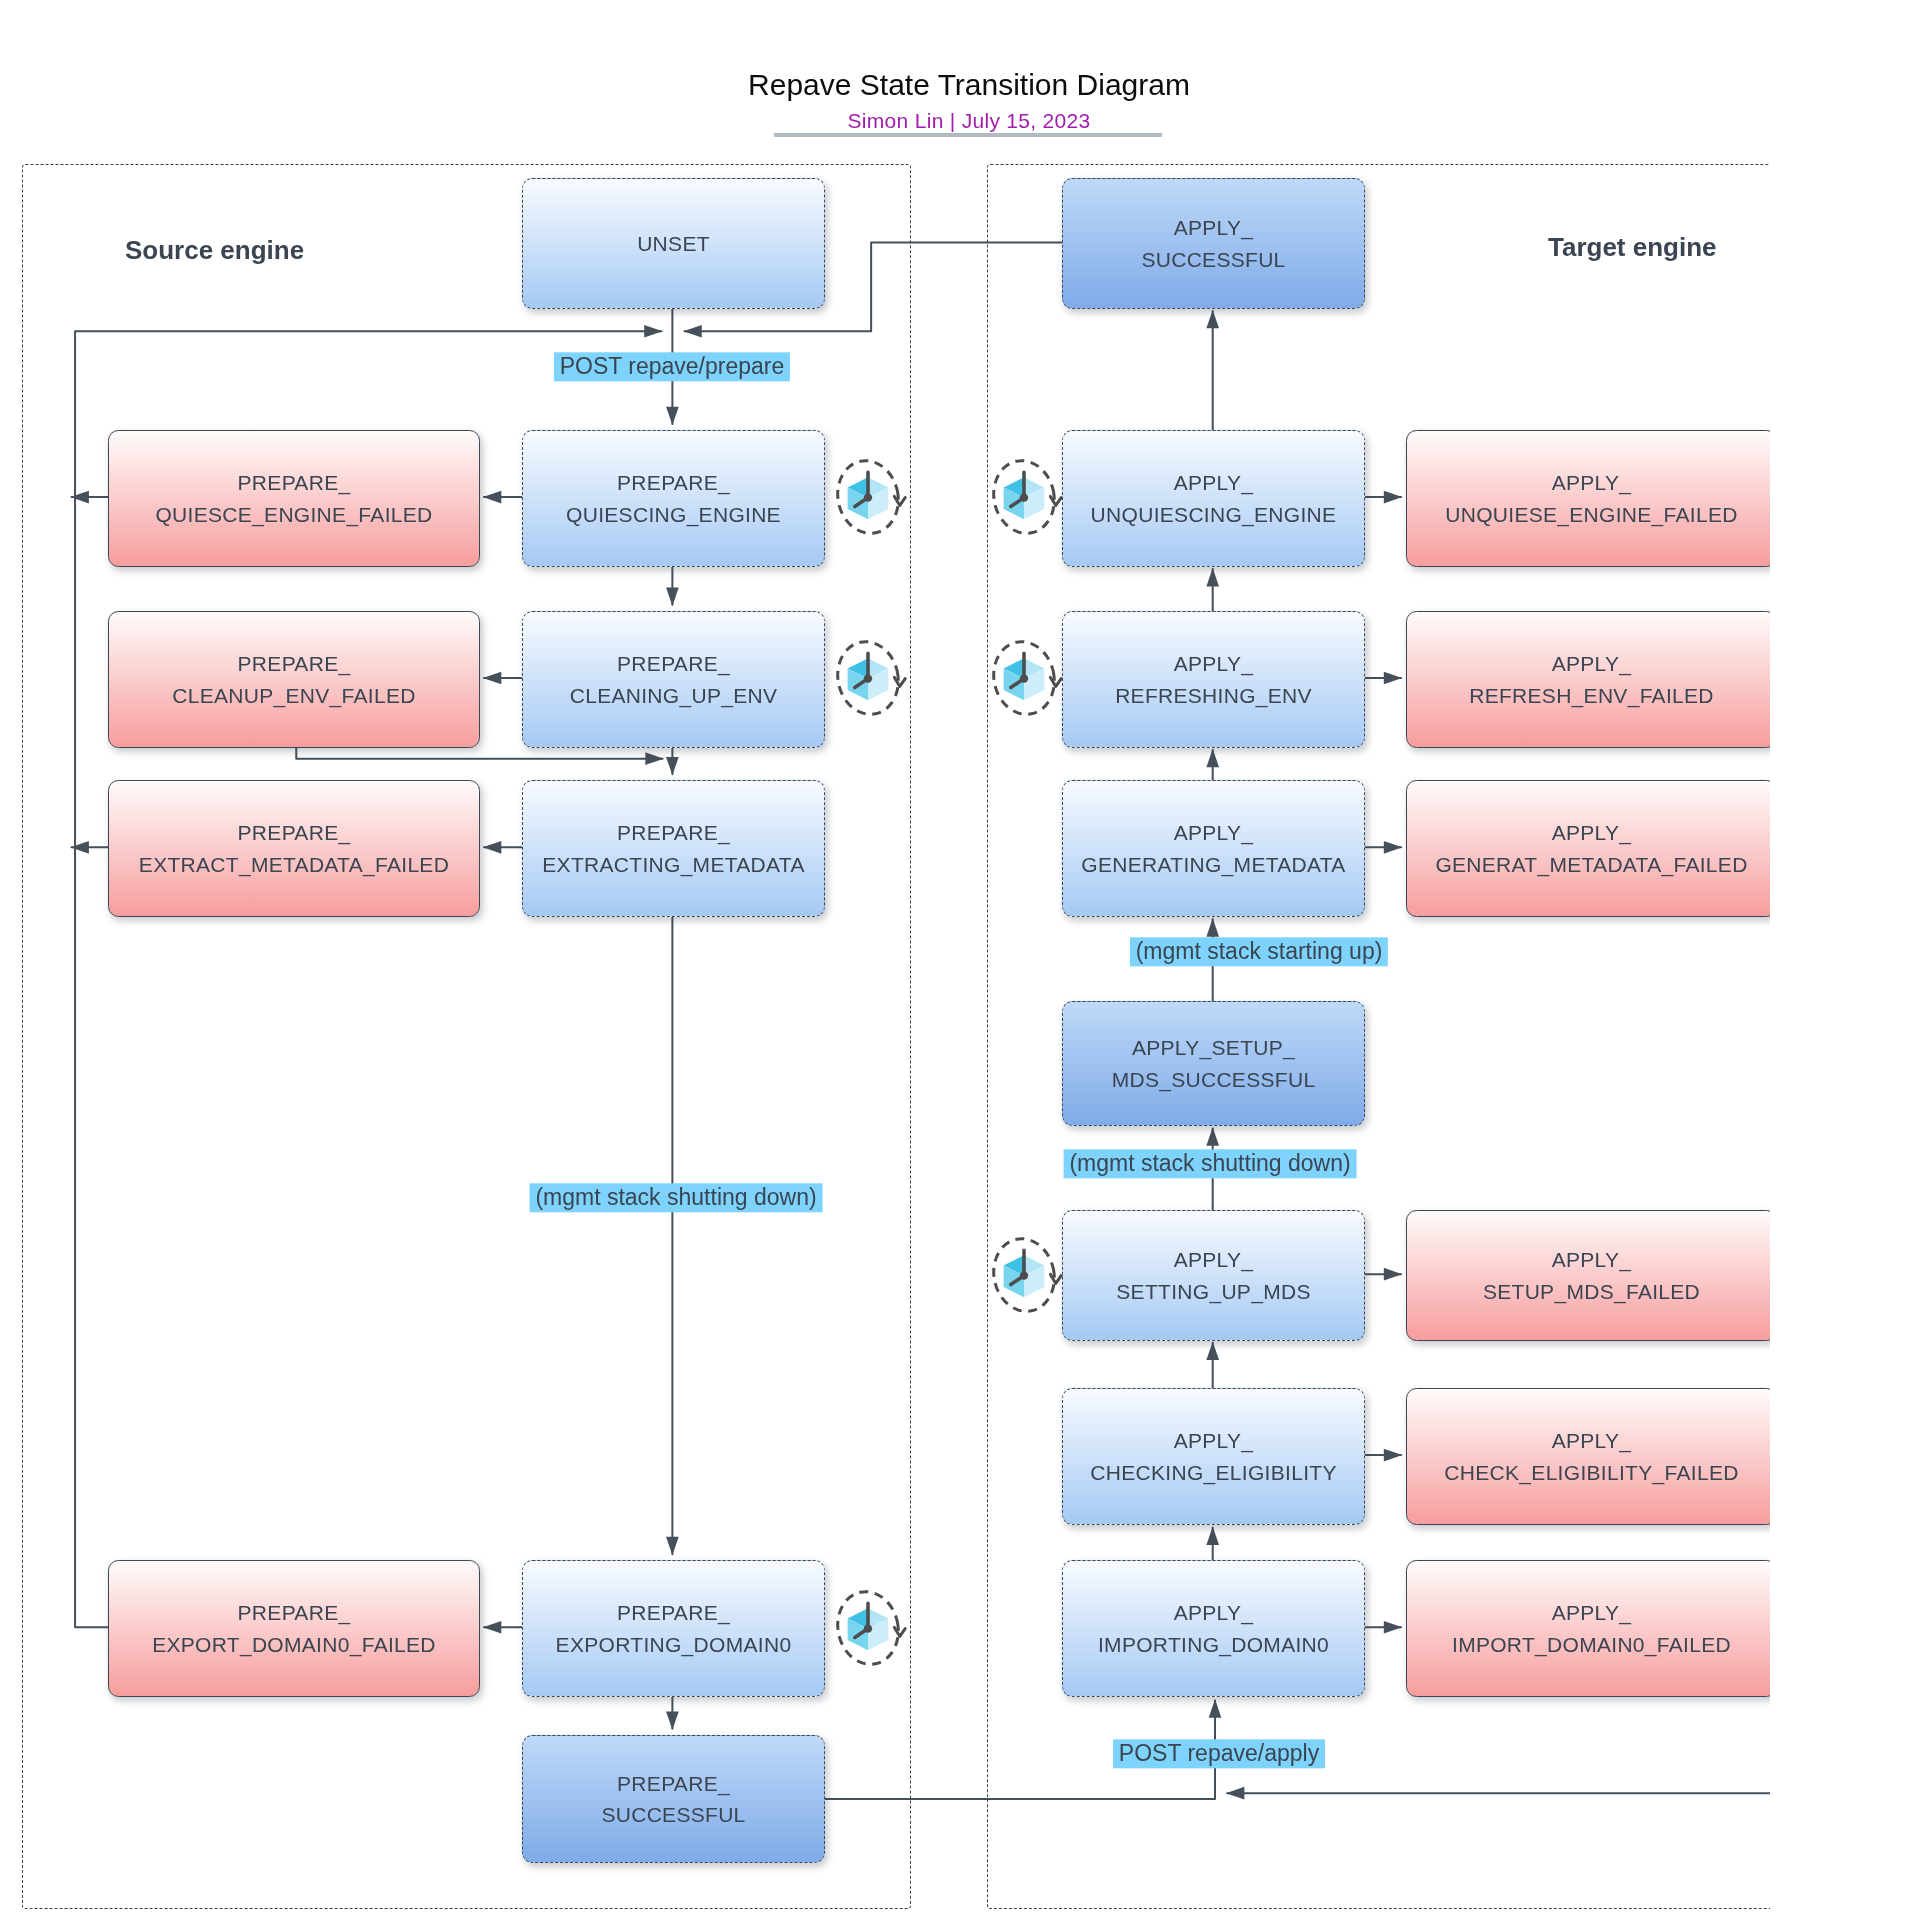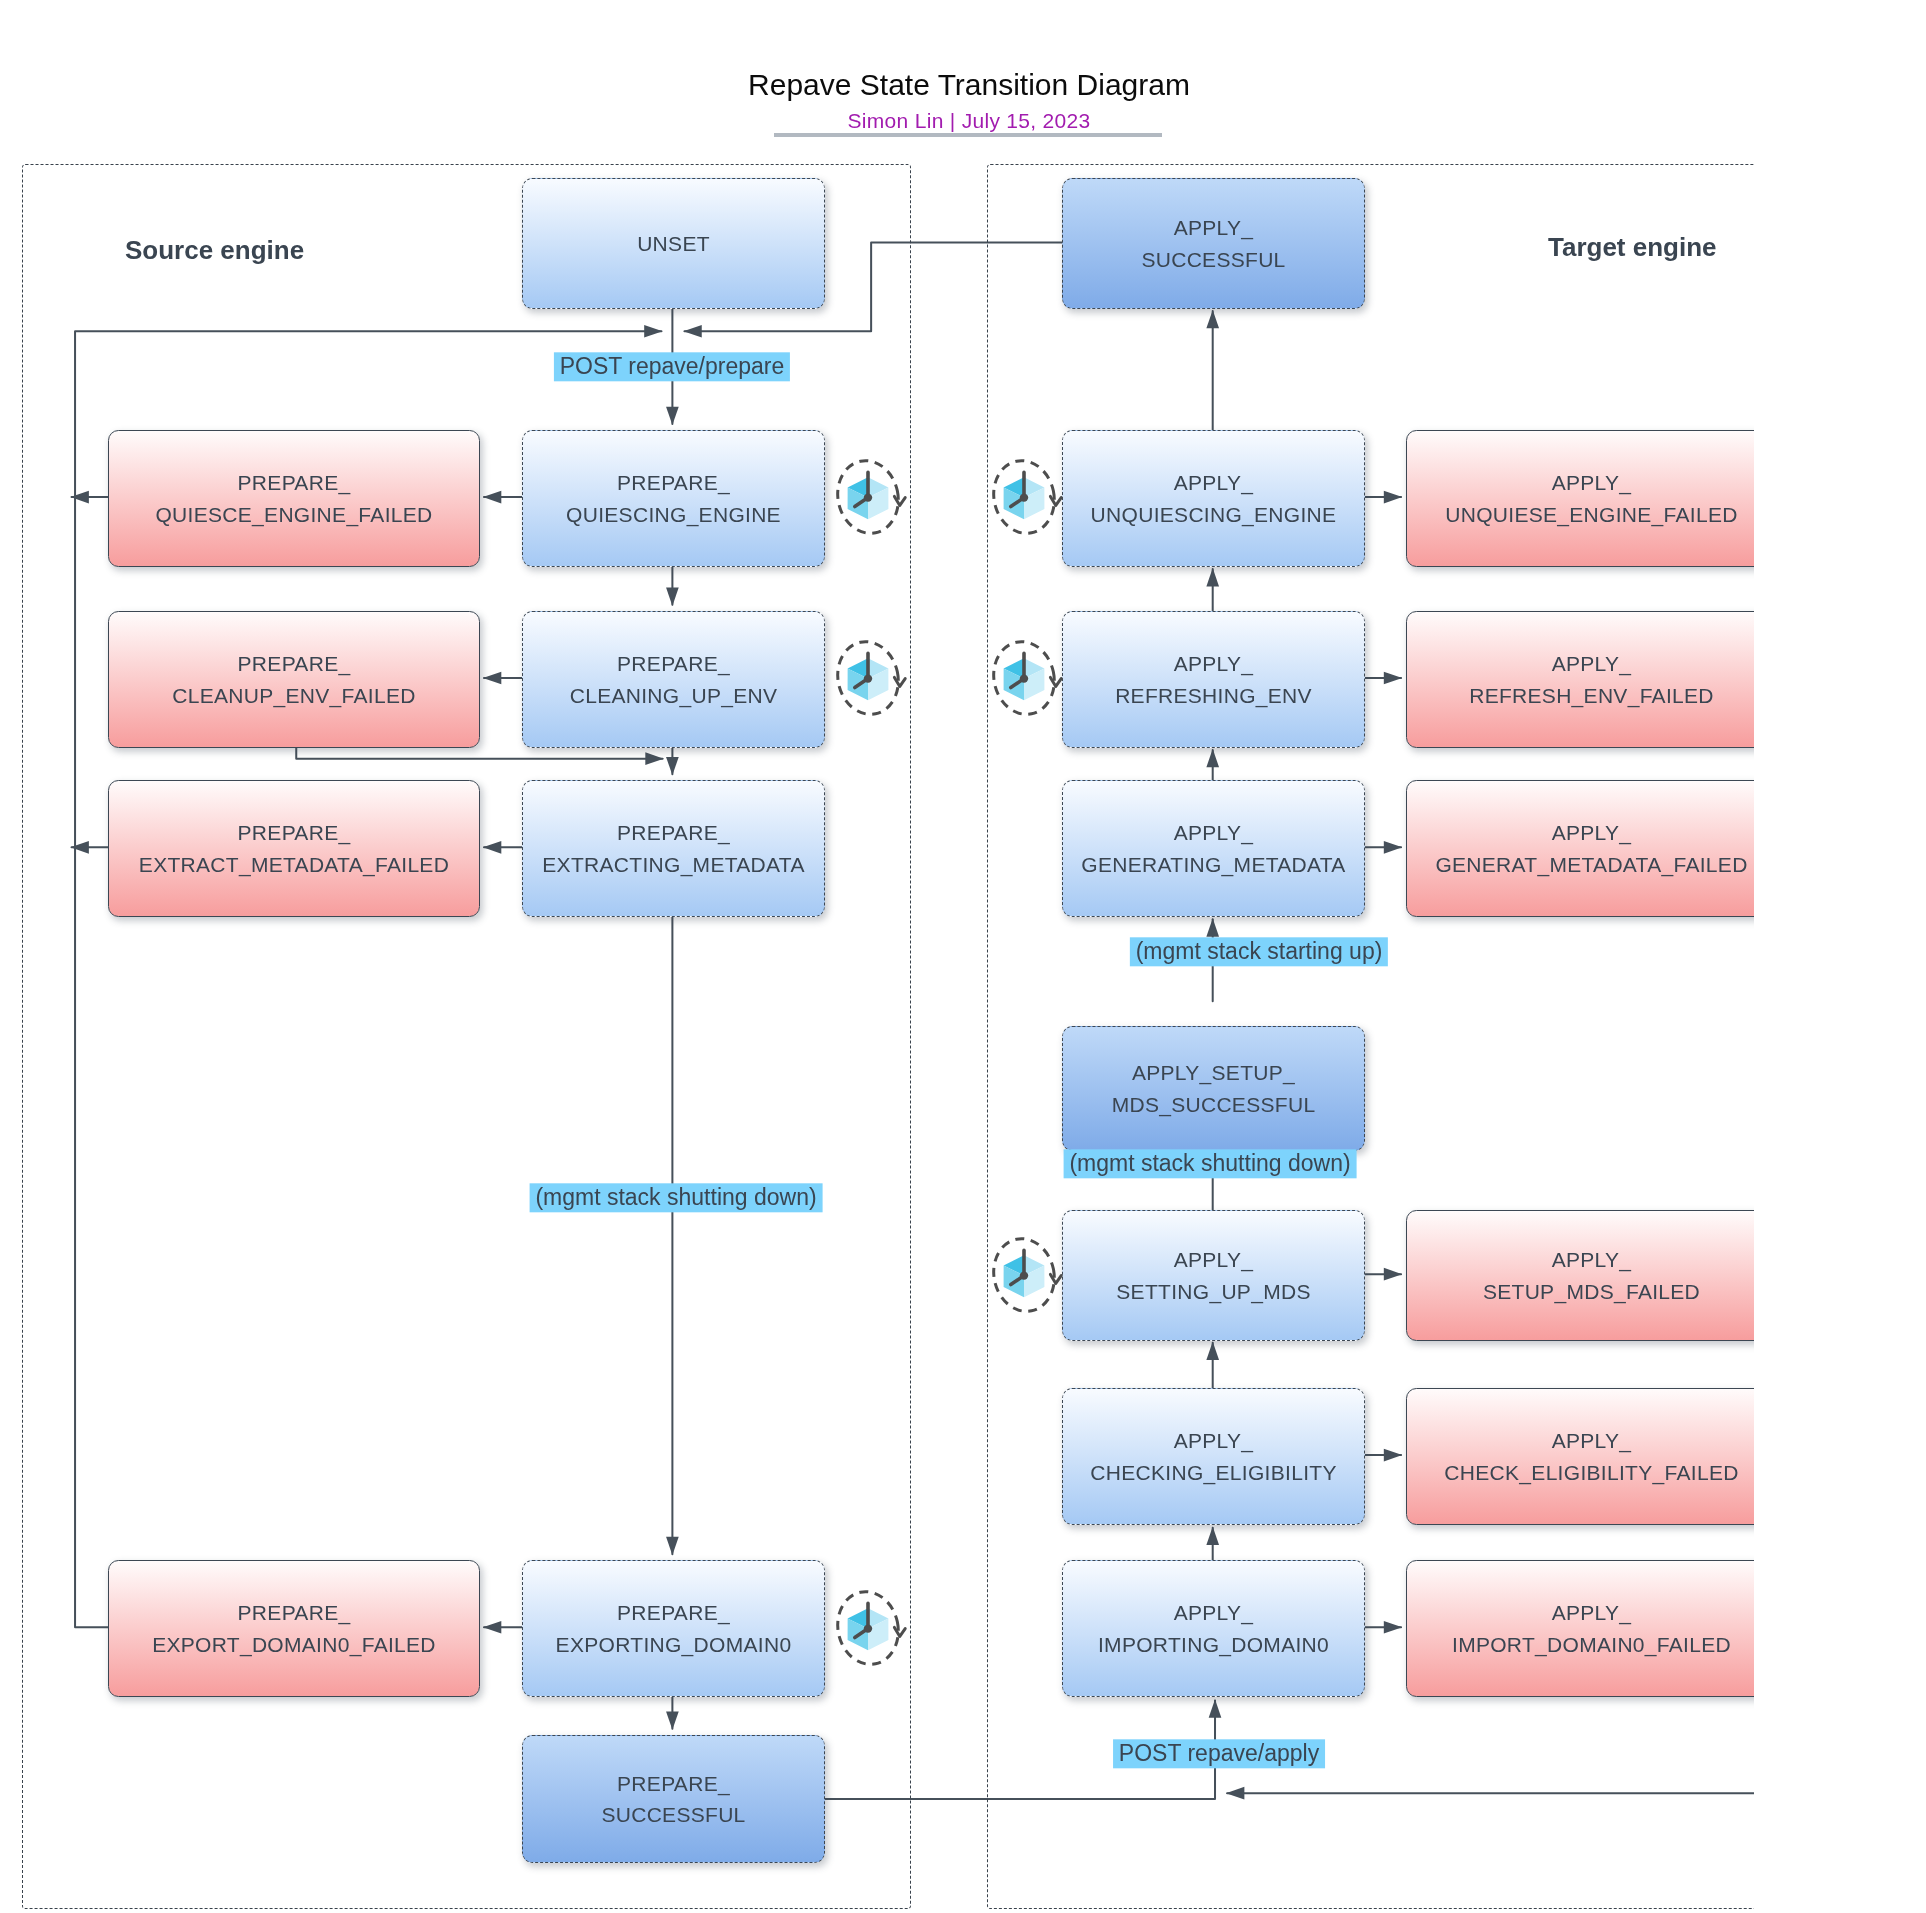--- a/index.html
+++ b/index.html
@@ -1,17 +1,17 @@
 <!DOCTYPE html>
 <html style="font-size:9.2px"><head>
 <meta charset="utf-8">
 <style>
   html,body{margin:0;padding:0;background:#ffffff;}
   #canvas{position:relative;width:1754px;height:1913px;background:#ffffff;overflow:hidden;
-          font-family:"Liberation Sans", sans-serif;}
+          font-family:"Liberation Sans", sans-serif;padding-left:16px;}
 
   
   .title{position:absolute;left:969px;top:68px;transform:translateX(-50%);
          font-size:30px;color:#0c0c0c;white-space:nowrap;}
   .byline{position:absolute;left:969px;top:109px;transform:translateX(-50%);
           font-size:21px;color:#a21caf;white-space:nowrap;letter-spacing:0.3px;}
   .byline-bar{position:absolute;left:774px;top:133px;width:388px;height:3.5px;background:#b2b9c1;}
 
   
   .panel{position:absolute;border:1.7px dashed #39424c;border-radius:3.5px;background:transparent;}
@@ -139,21 +139,21 @@
   <div class="node failed" style="left:1406px;top:430px;width:369px;height:135px;">APPLY_
 UNQUIESE_ENGINE_FAILED</div>
   <div class="node blue" style="left:1062px;top:611px;width:301px;height:135px;">APPLY_
 REFRESHING_ENV</div>
   <div class="node failed" style="left:1406px;top:611px;width:369px;height:135px;">APPLY_
 REFRESH_ENV_FAILED</div>
   <div class="node blue" style="left:1062px;top:780px;width:301px;height:135px;">APPLY_
 GENERATING_METADATA</div>
   <div class="node failed" style="left:1406px;top:780px;width:369px;height:135px;">APPLY_
 GENERAT_METADATA_FAILED</div>
-  <div class="node success" style="left:1062px;top:1001px;width:301px;height:123px;margin-top:25px;">APPLY_SETUP_
+  <div class="node success" style="left:1062px;top:1001px;width:301px;height:123px;">APPLY_SETUP_
 MDS_SUCCESSFUL</div>
   <div class="node blue" style="left:1062px;top:1210px;width:301px;height:129px;">APPLY_
 SETTING_UP_MDS</div>
   <div class="node failed" style="left:1406px;top:1210px;width:369px;height:129px;">APPLY_
 SETUP_MDS_FAILED</div>
   <div class="node blue" style="left:1062px;top:1388px;width:301px;height:135px;">APPLY_
 CHECKING_ELIGIBILITY</div>
   <div class="node failed" style="left:1406px;top:1388px;width:369px;height:135px;">APPLY_
 CHECK_ELIGIBILITY_FAILED</div>
   <div class="node blue" style="left:1062px;top:1560px;width:301px;height:135px;">APPLY_

